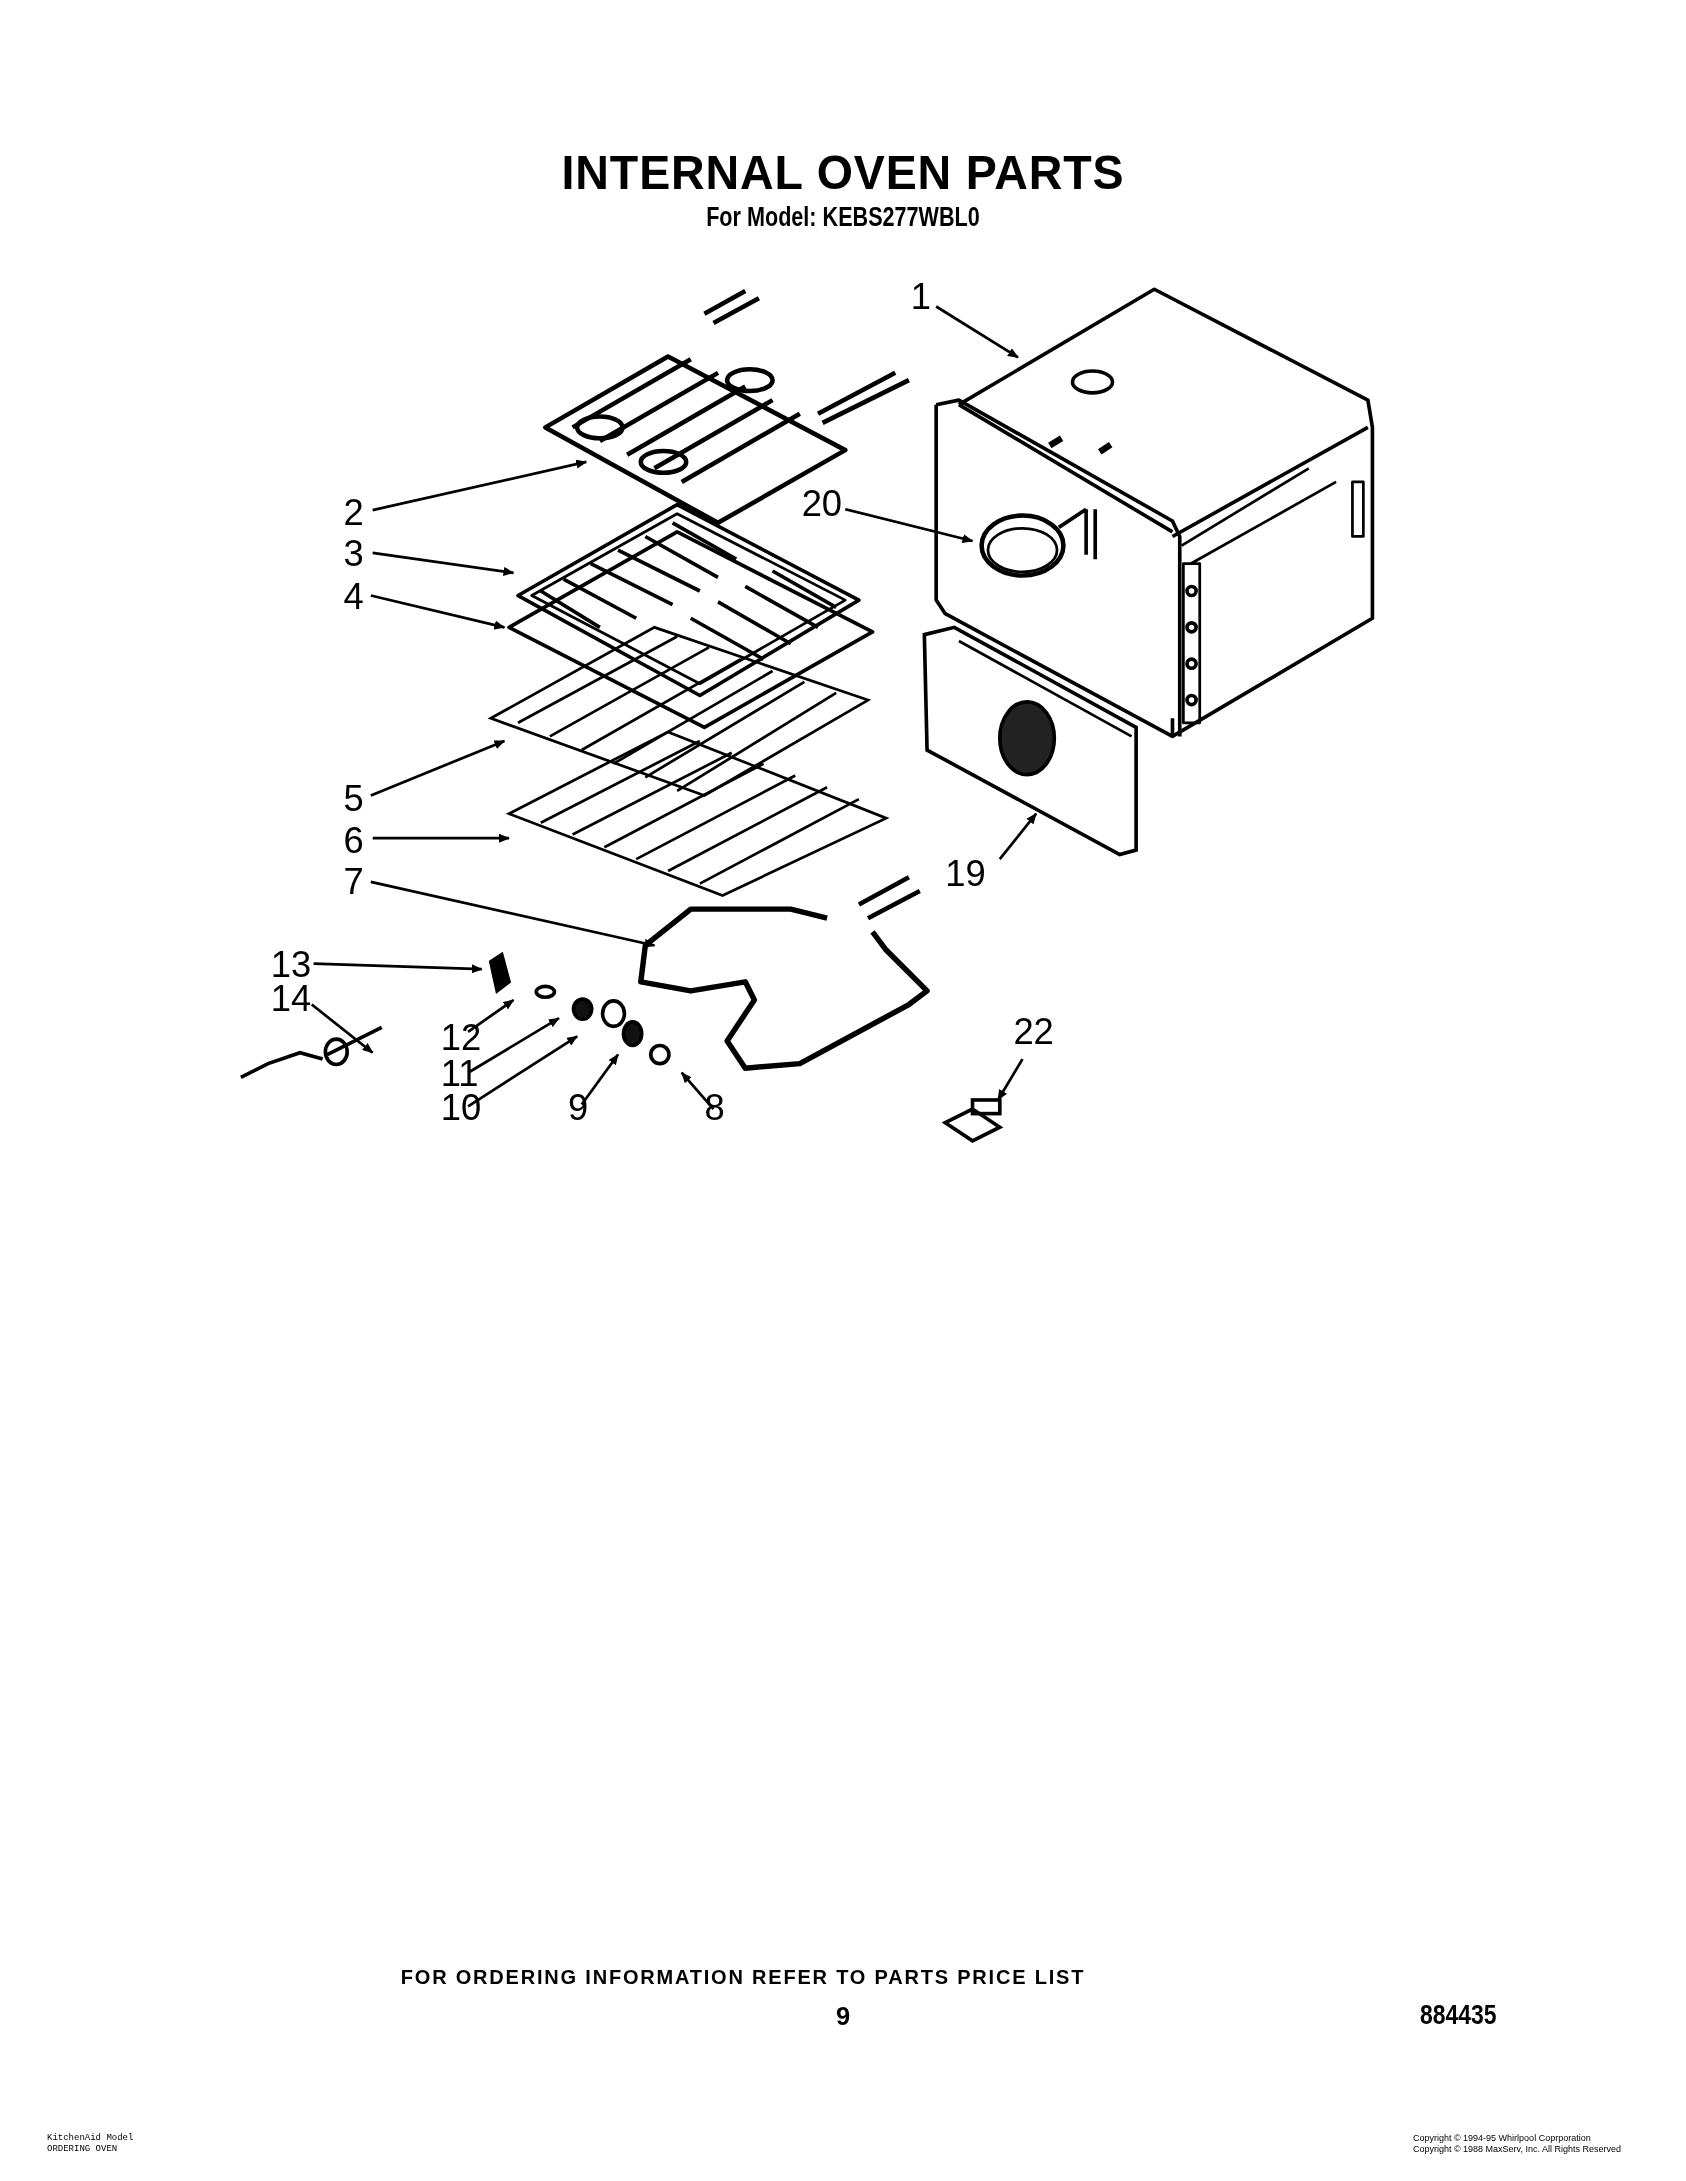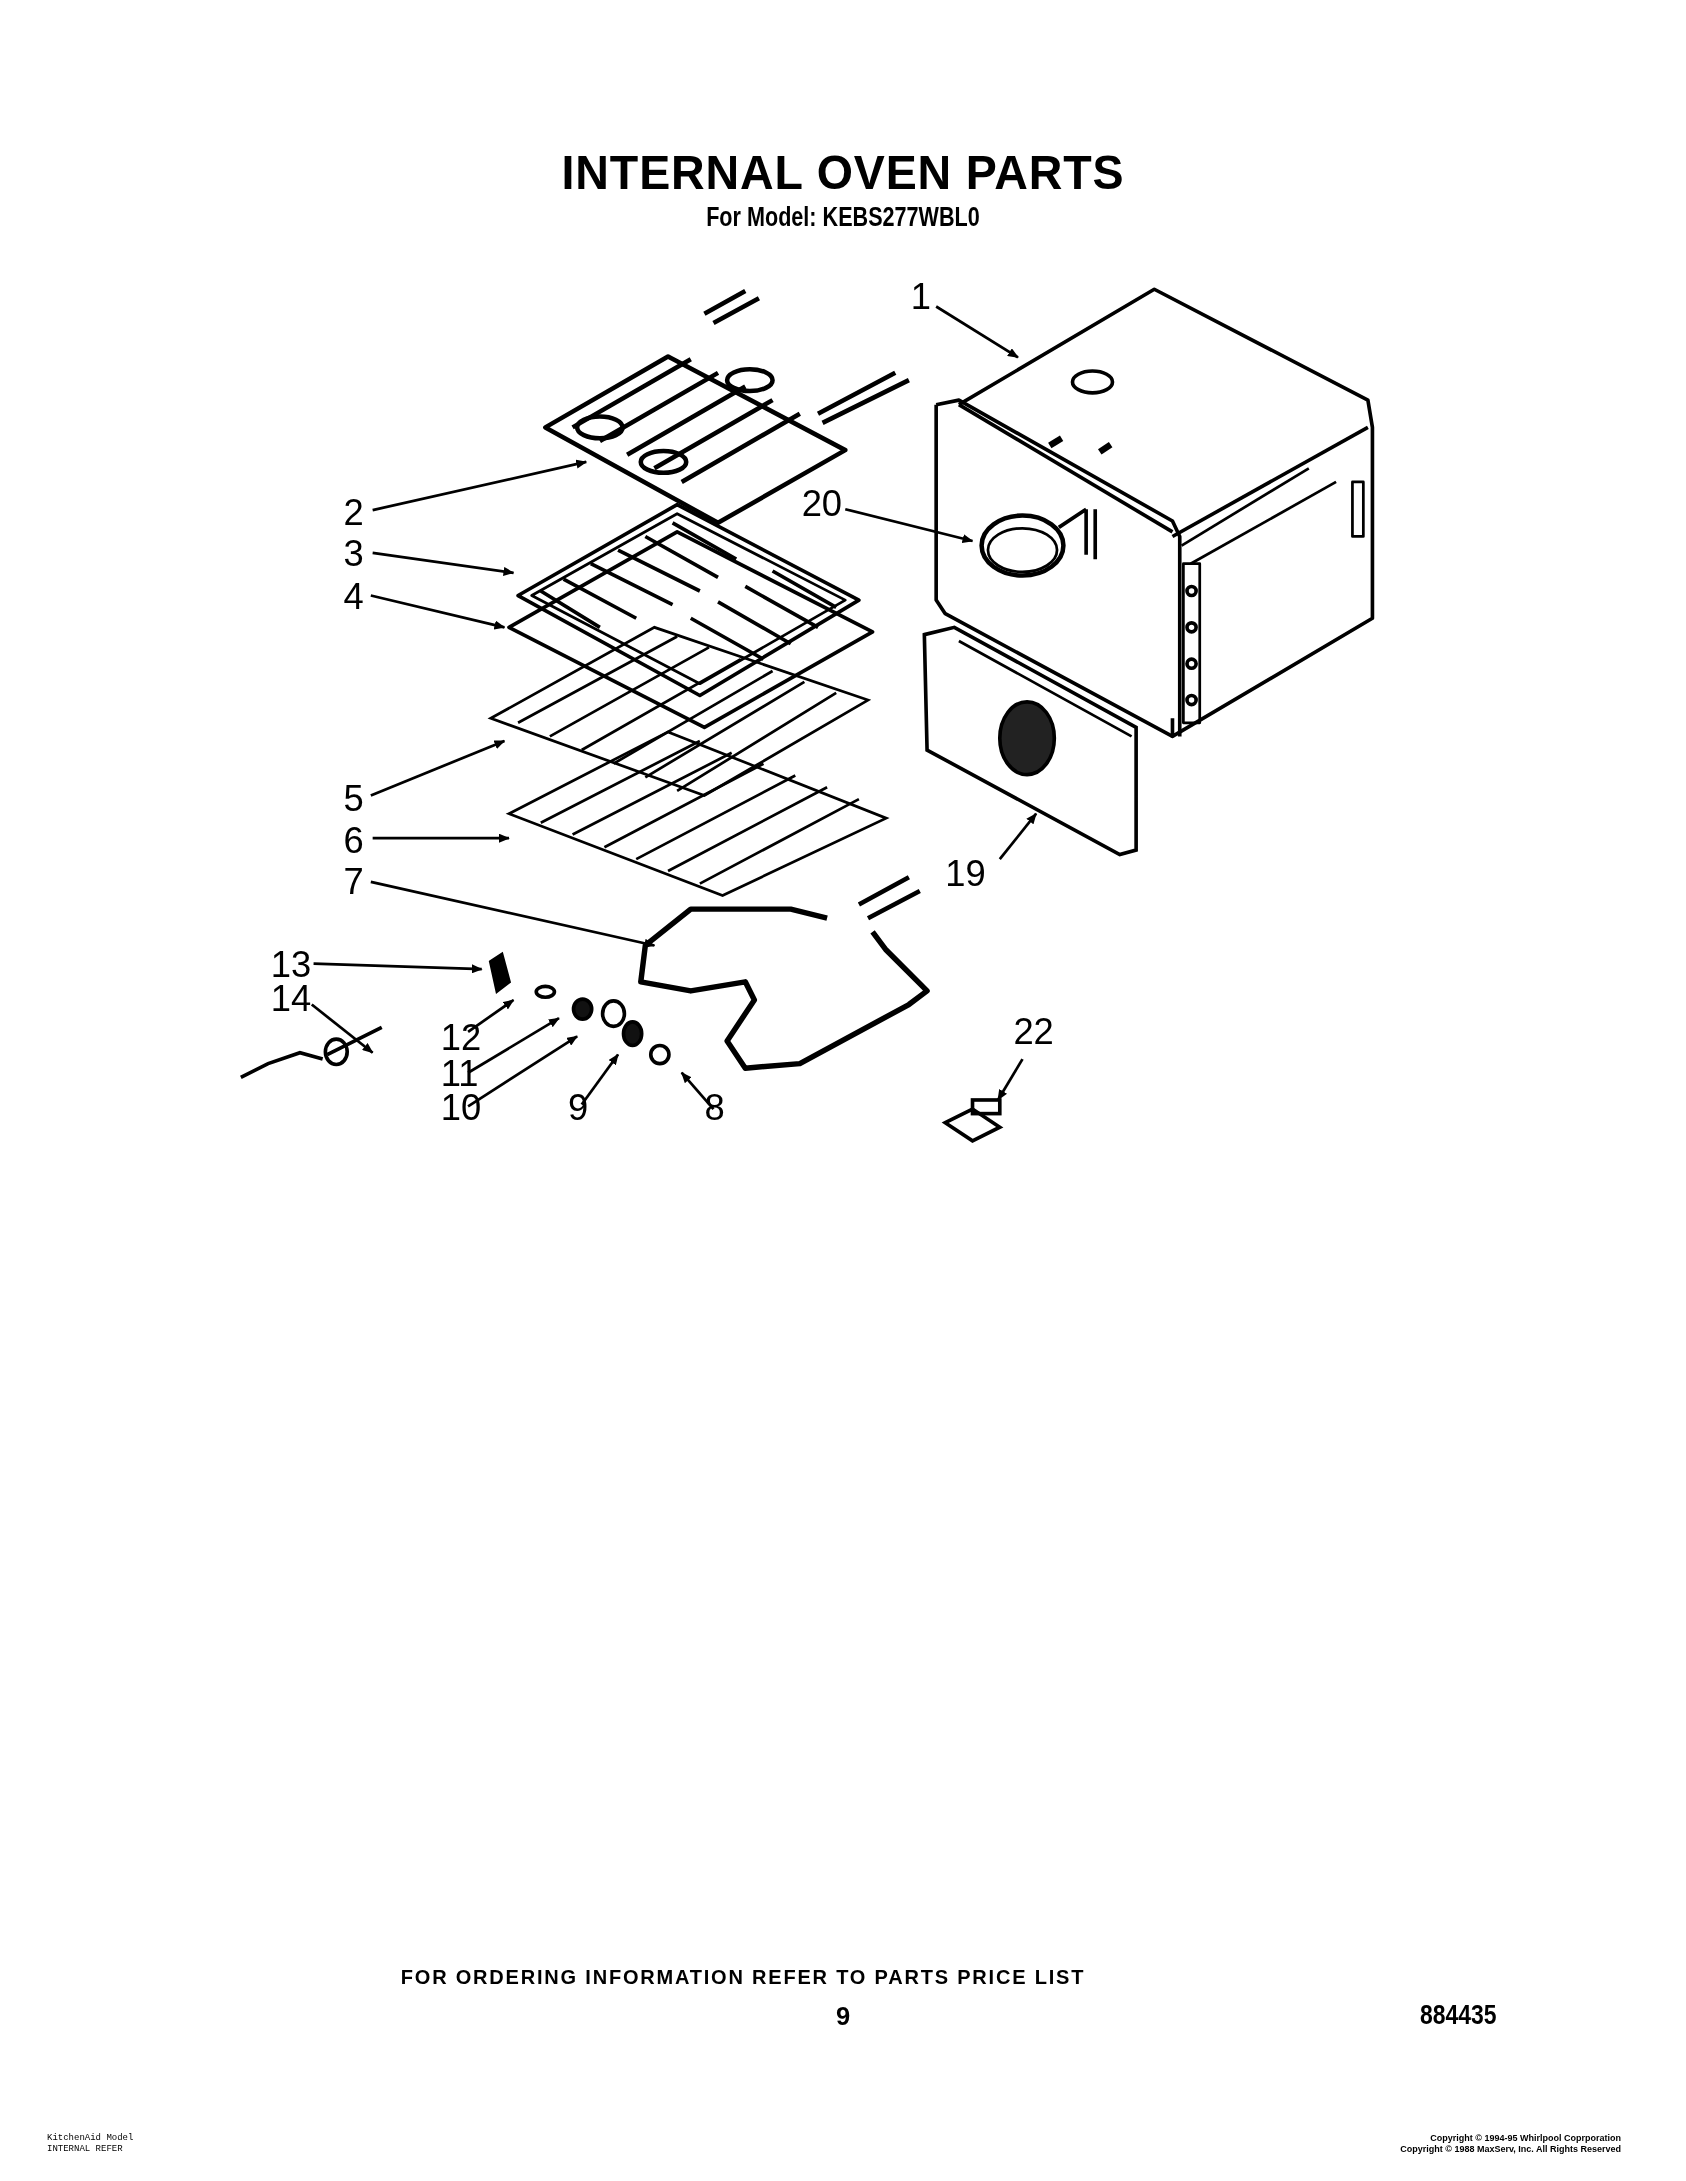--- a/index.html
+++ b/index.html
@@ -9,21 +9,21 @@
   .subtitle { position:absolute; left:0; width:1686px; top:202px; text-align:center;
     font-family:"Liberation Sans", sans-serif; font-weight:bold; font-size:27px; transform:scaleX(0.8); }
   .diagram { position:absolute; left:0; top:0; width:1686px; height:1182px; }
   .callout { font-family:"Liberation Sans", sans-serif; font-size:40px; fill:#000; }
   .order-note { position:absolute; left:0; width:1486px; top:1966px; text-align:center;
     font-family:"Liberation Sans", sans-serif; font-weight:bold; font-size:20px; letter-spacing:1.8px; }
   .page-num { position:absolute; left:0; width:1686px; top:2002px; text-align:center;
     font-family:"Liberation Sans", sans-serif; font-weight:bold; font-size:25.5px; }
   .doc-num { position:absolute; left:1420px; top:2000px; font-family:"Liberation Sans", sans-serif; font-weight:bold; font-size:27px; transform:scaleX(0.85); transform-origin:left; }
   .foot-left { position:absolute; left:47px; top:2133px; font-family:Liberation Mono, monospace; font-size:9px; line-height:11px; }
-  .foot-right { position:absolute; right:65px; top:2133px; text-align:right; font-family:"Liberation Sans", sans-serif; font-size:9px; line-height:11px;font-weight:bold; }
+  .foot-right { position:absolute; right:65px; top:2133px; text-align:left; font-family:"Liberation Sans", sans-serif; font-size:9px; line-height:11px; }
 </style>
 </head>
 <body>
 
 <div class="title">INTERNAL OVEN PARTS</div>
 <div class="subtitle">For Model: KEBS277WBL0</div>
 
 <svg class="diagram" viewBox="0 0 1855 1300" xmlns="http://www.w3.org/2000/svg">
   <defs>
     <marker id="arr" markerWidth="12" markerHeight="10" refX="11" refY="5" orient="auto" markerUnits="userSpaceOnUse">
@@ -143,19 +143,19 @@
     <text class="callout" x="1115" y="1148">22</text>
   </g>
 </svg>
 
 <div class="order-note">FOR ORDERING INFORMATION REFER TO PARTS PRICE LIST</div>
 <div class="page-num">9</div>
 <div class="doc-num">884435</div>
 
 <div class="foot-left">
   <div>KitchenAid Model</div>
-  <div>INTERNAL REFER</div>
+  <div>ORDERING OVEN</div>
 </div>
 <div class="foot-right">
   <div>Copyright © 1994-95 Whirlpool Coprporation</div>
   <div>Copyright © 1988 MaxServ, Inc.  All Rights Reserved</div>
 </div>
 
 
 </body></html>

